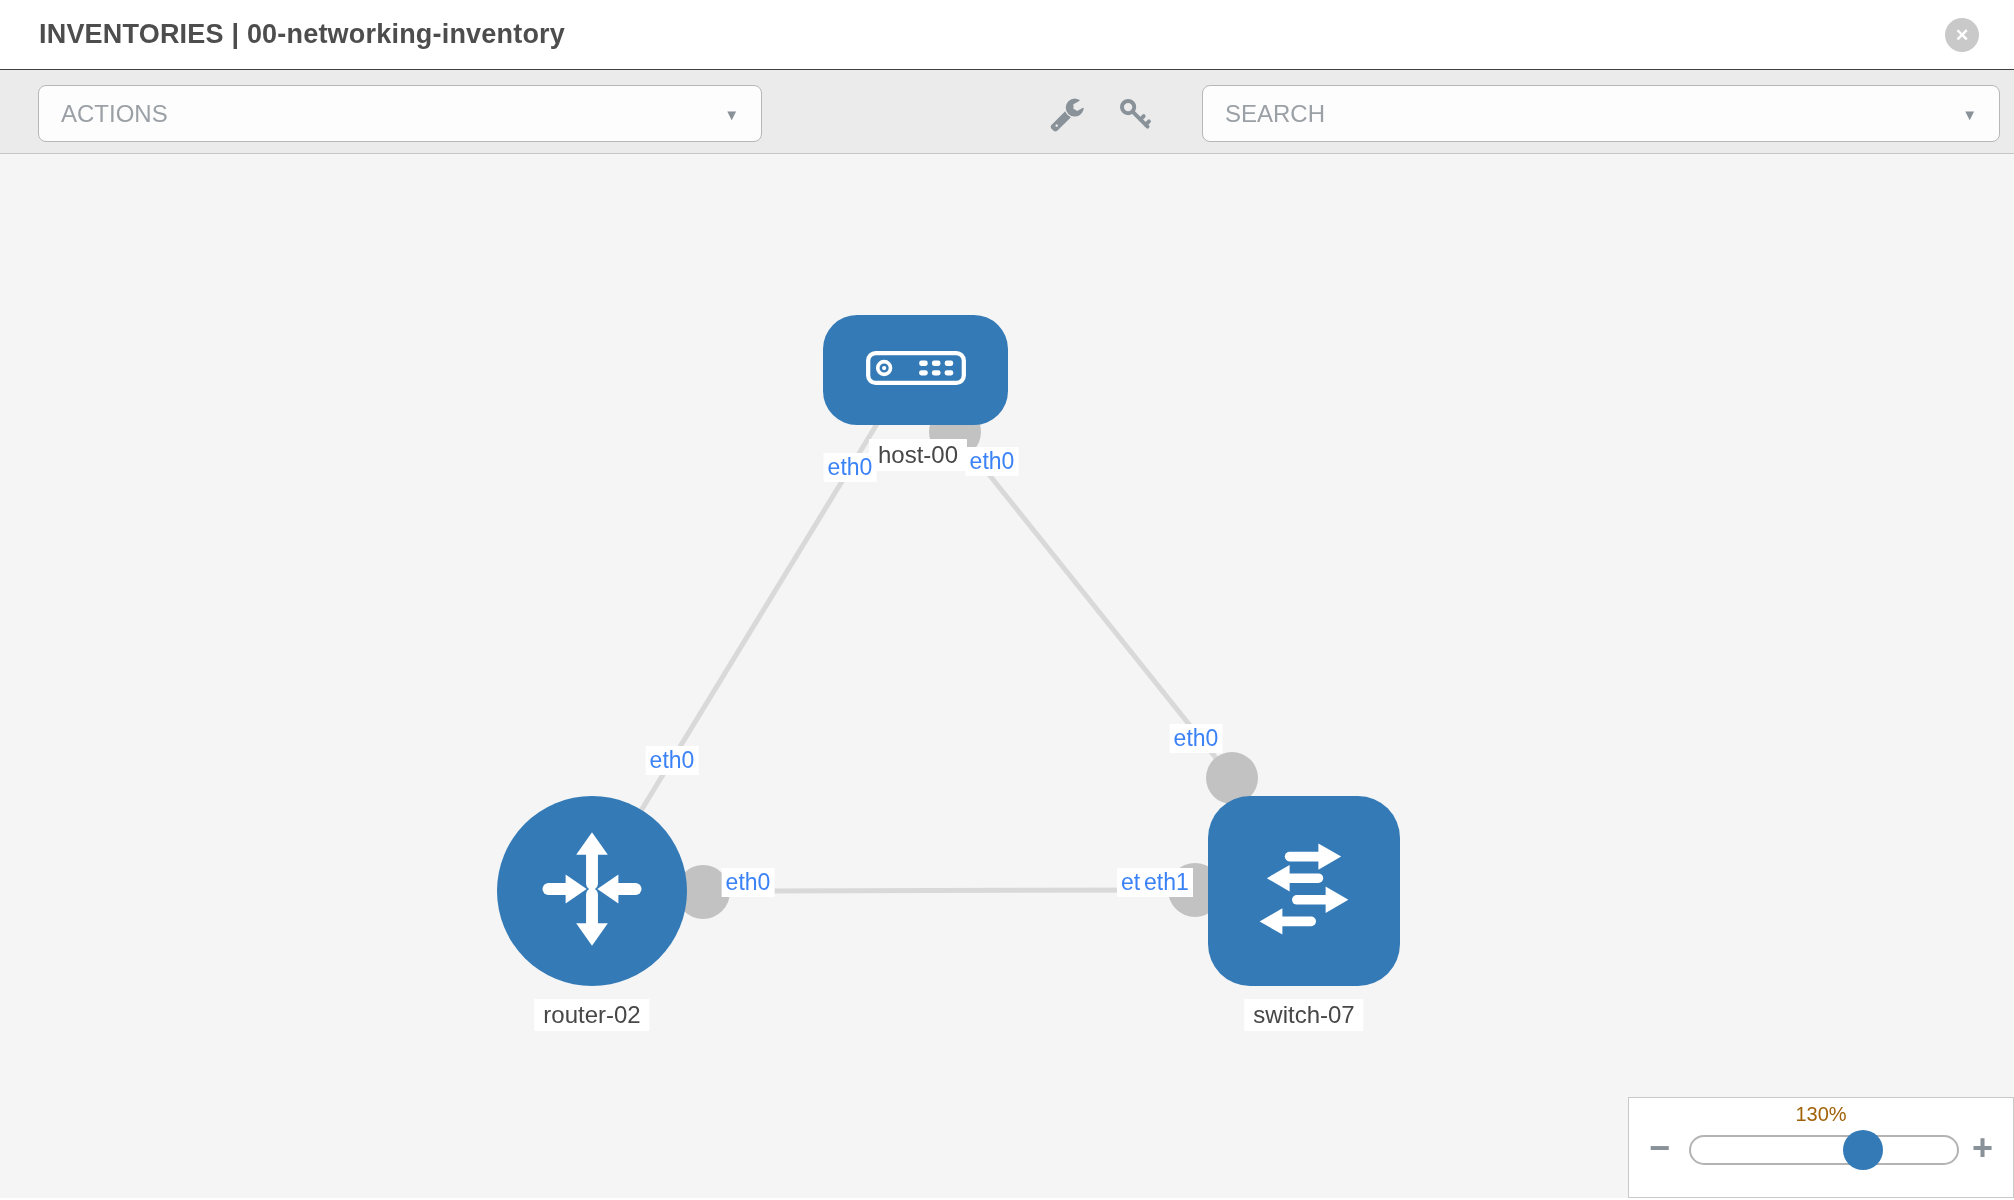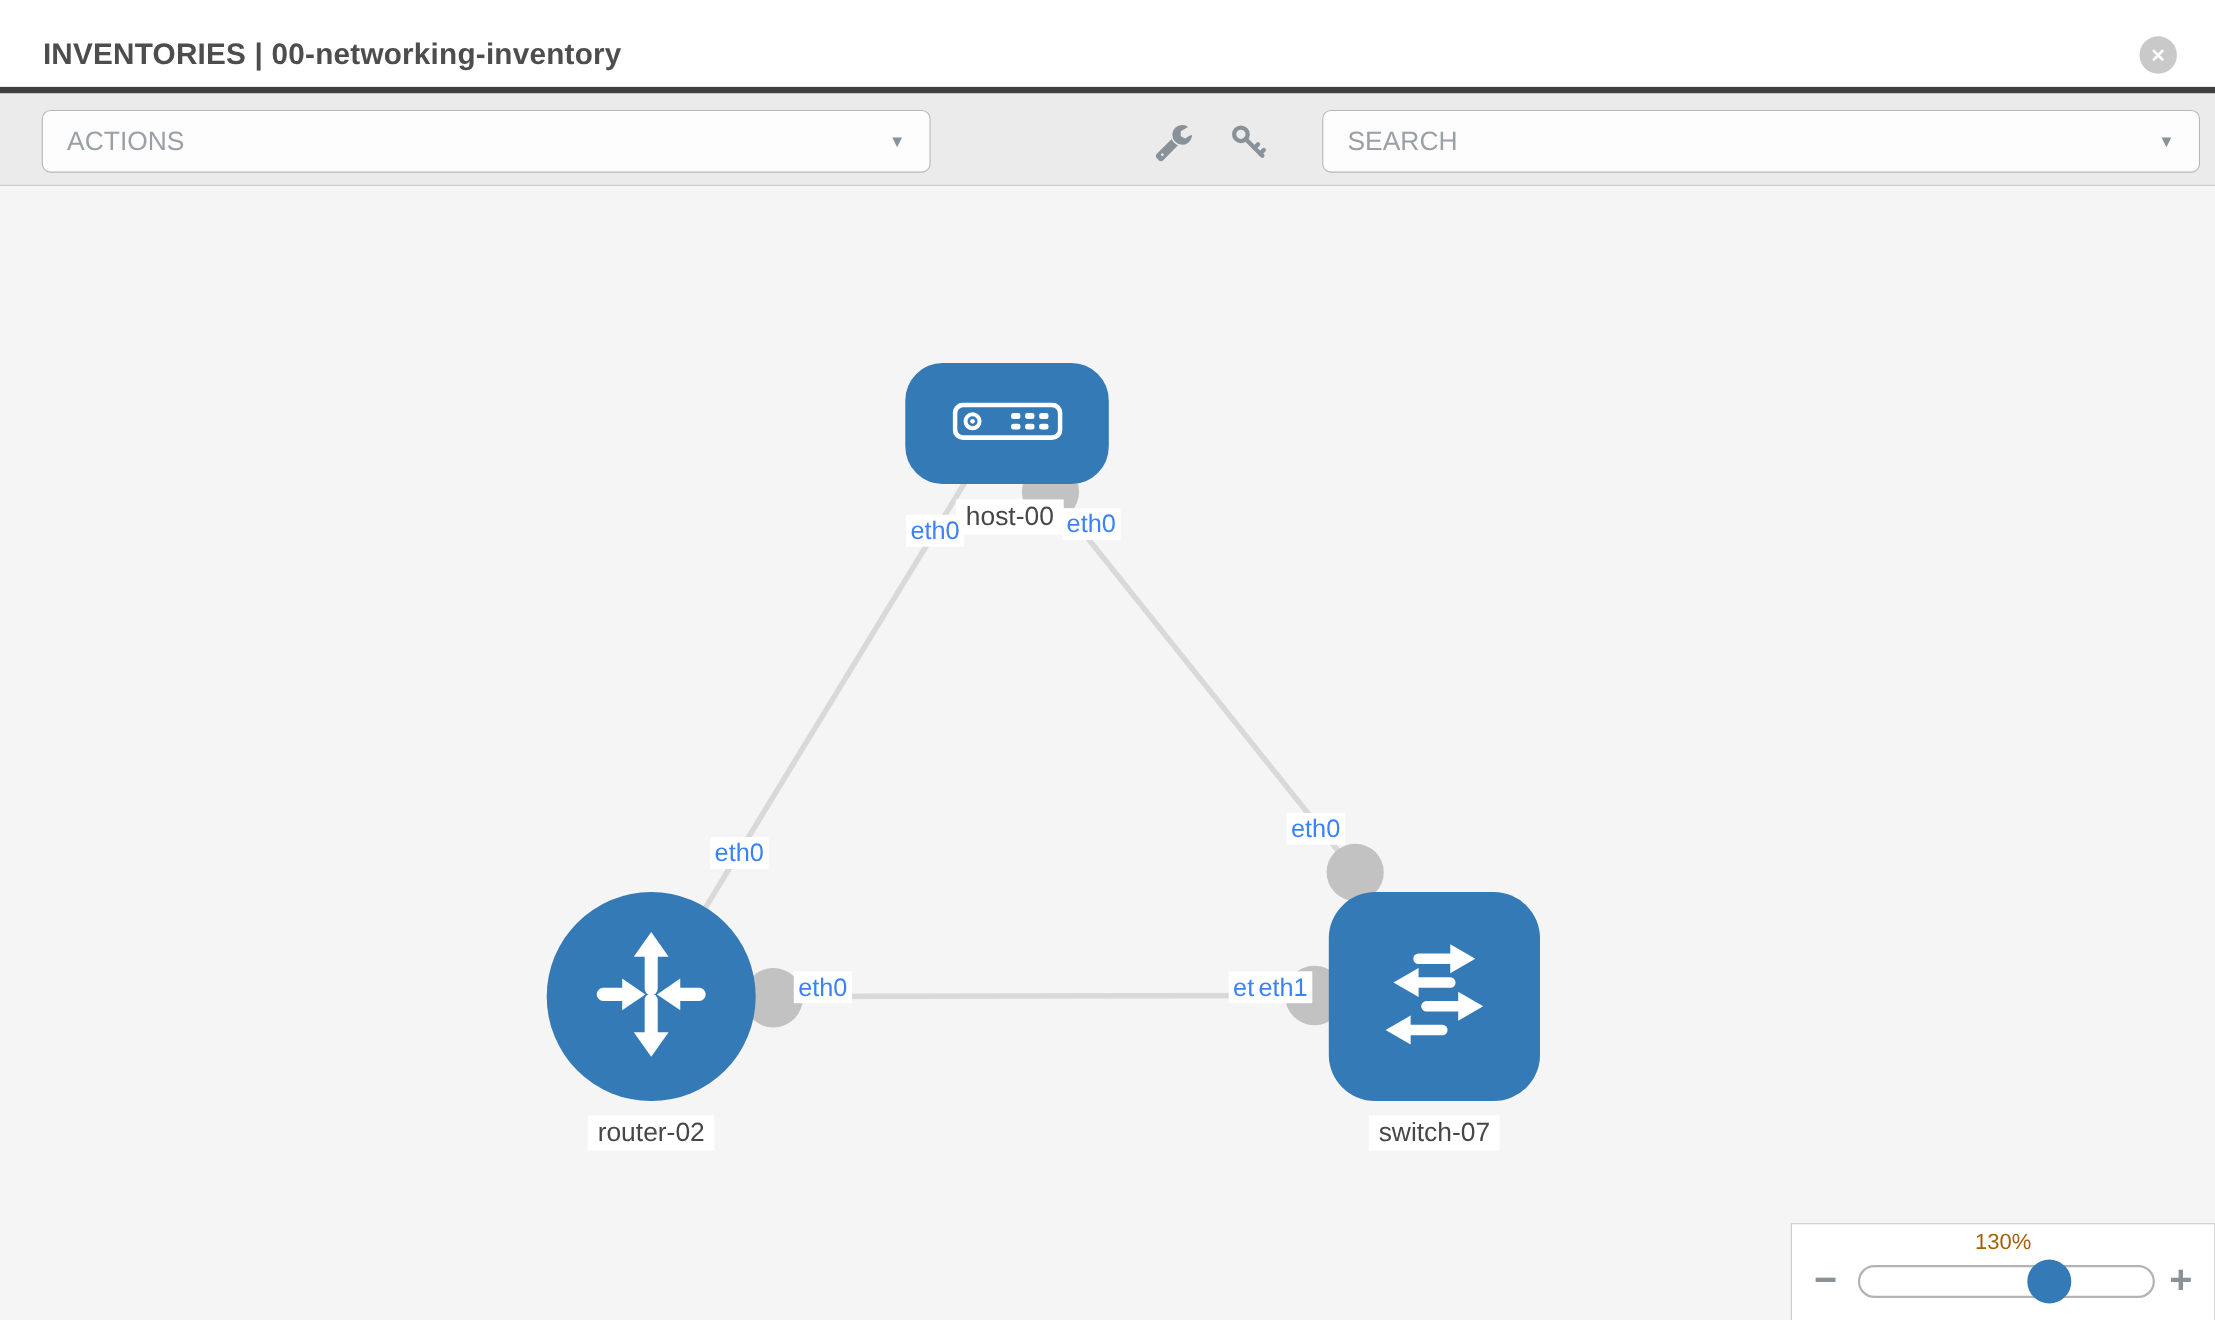--- a/index.html
+++ b/index.html
@@ -6,22 +6,21 @@
   html, body { margin: 0; padding: 0; }
   body {
     width: 2014px; height: 1200px; overflow: hidden;
     background: #ffffff;
     font-family: "Liberation Sans", sans-serif;
   }
 
   
   .header {
     position: relative; height: 70px; background: #ffffff;
-    border-bottom: 6px solid #404040;
-    margin-top: 15px;
+    border-bottom: 1px solid #404040;
   }
   .page-title {
     position: absolute; left: 39px; top: 19px; margin: 0;
     font-size: 27px; font-weight: bold; color: #4d4d4d;
     letter-spacing: 0.2px;
   }
   .close-btn {
     position: absolute; left: 1945px; top: 18px;
     width: 34px; height: 34px; border-radius: 50%;
     background: #c9c9c9; color: #ffffff;
@@ -33,21 +32,21 @@
   .toolbar {
     position: relative; height: 84px; background: #ebebeb;
     border-bottom: 1px solid #c6c6c6;
   }
   .select-box {
     position: absolute; top: 15px; height: 57px;
     background: #fdfdfd; border: 1px solid #b7b7b7; border-radius: 8px;
     display: flex; align-items: center; padding: 0 22px;
     font-size: 24px; color: #9aa0a5; cursor: pointer;
   }
-  .actions-box { left: 38px;  width: 808px; }
+  .actions-box { left: 38px;  width: 724px; }
   .search-box  { left: 1202px; width: 798px; }
   .box-arrow {
     position: absolute; right: 22px; top: 50%; transform: translateY(-50%);
     color: #8a9299; font-size: 15px;
   }
   .tool-icon {
     position: absolute; top: 26px; width: 36px; height: 36px; cursor: pointer;
   }
   .wrench-pos { left: 1049px; }
   .key-pos    { left: 1117px; }

